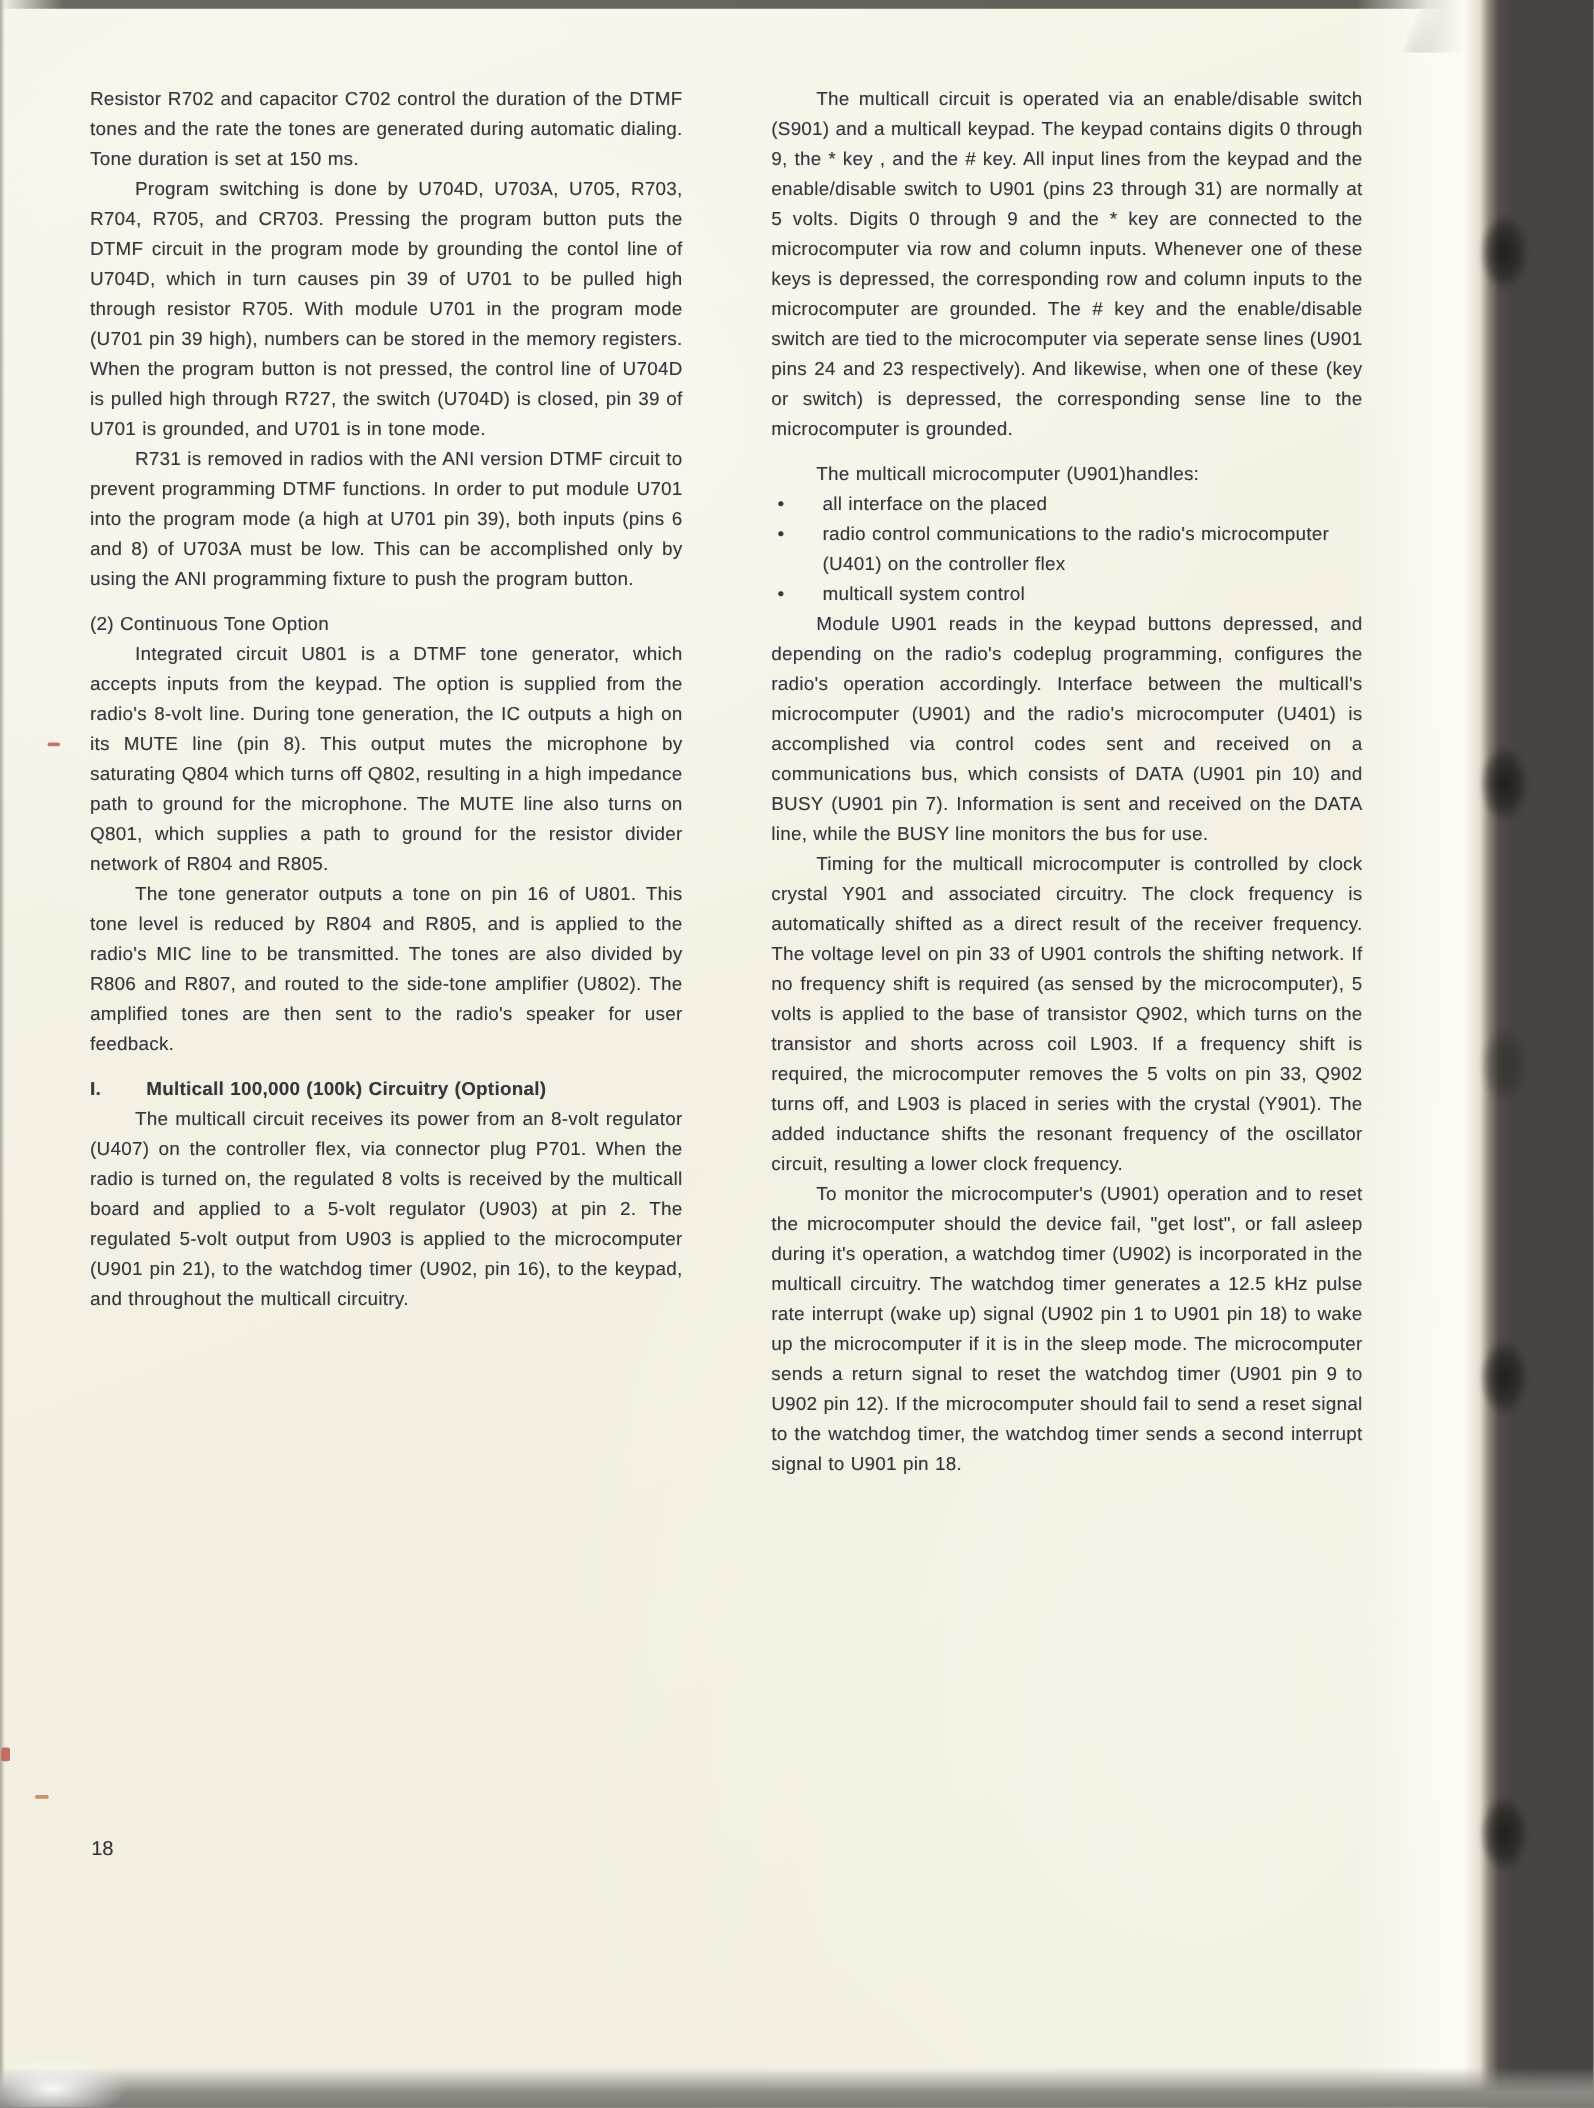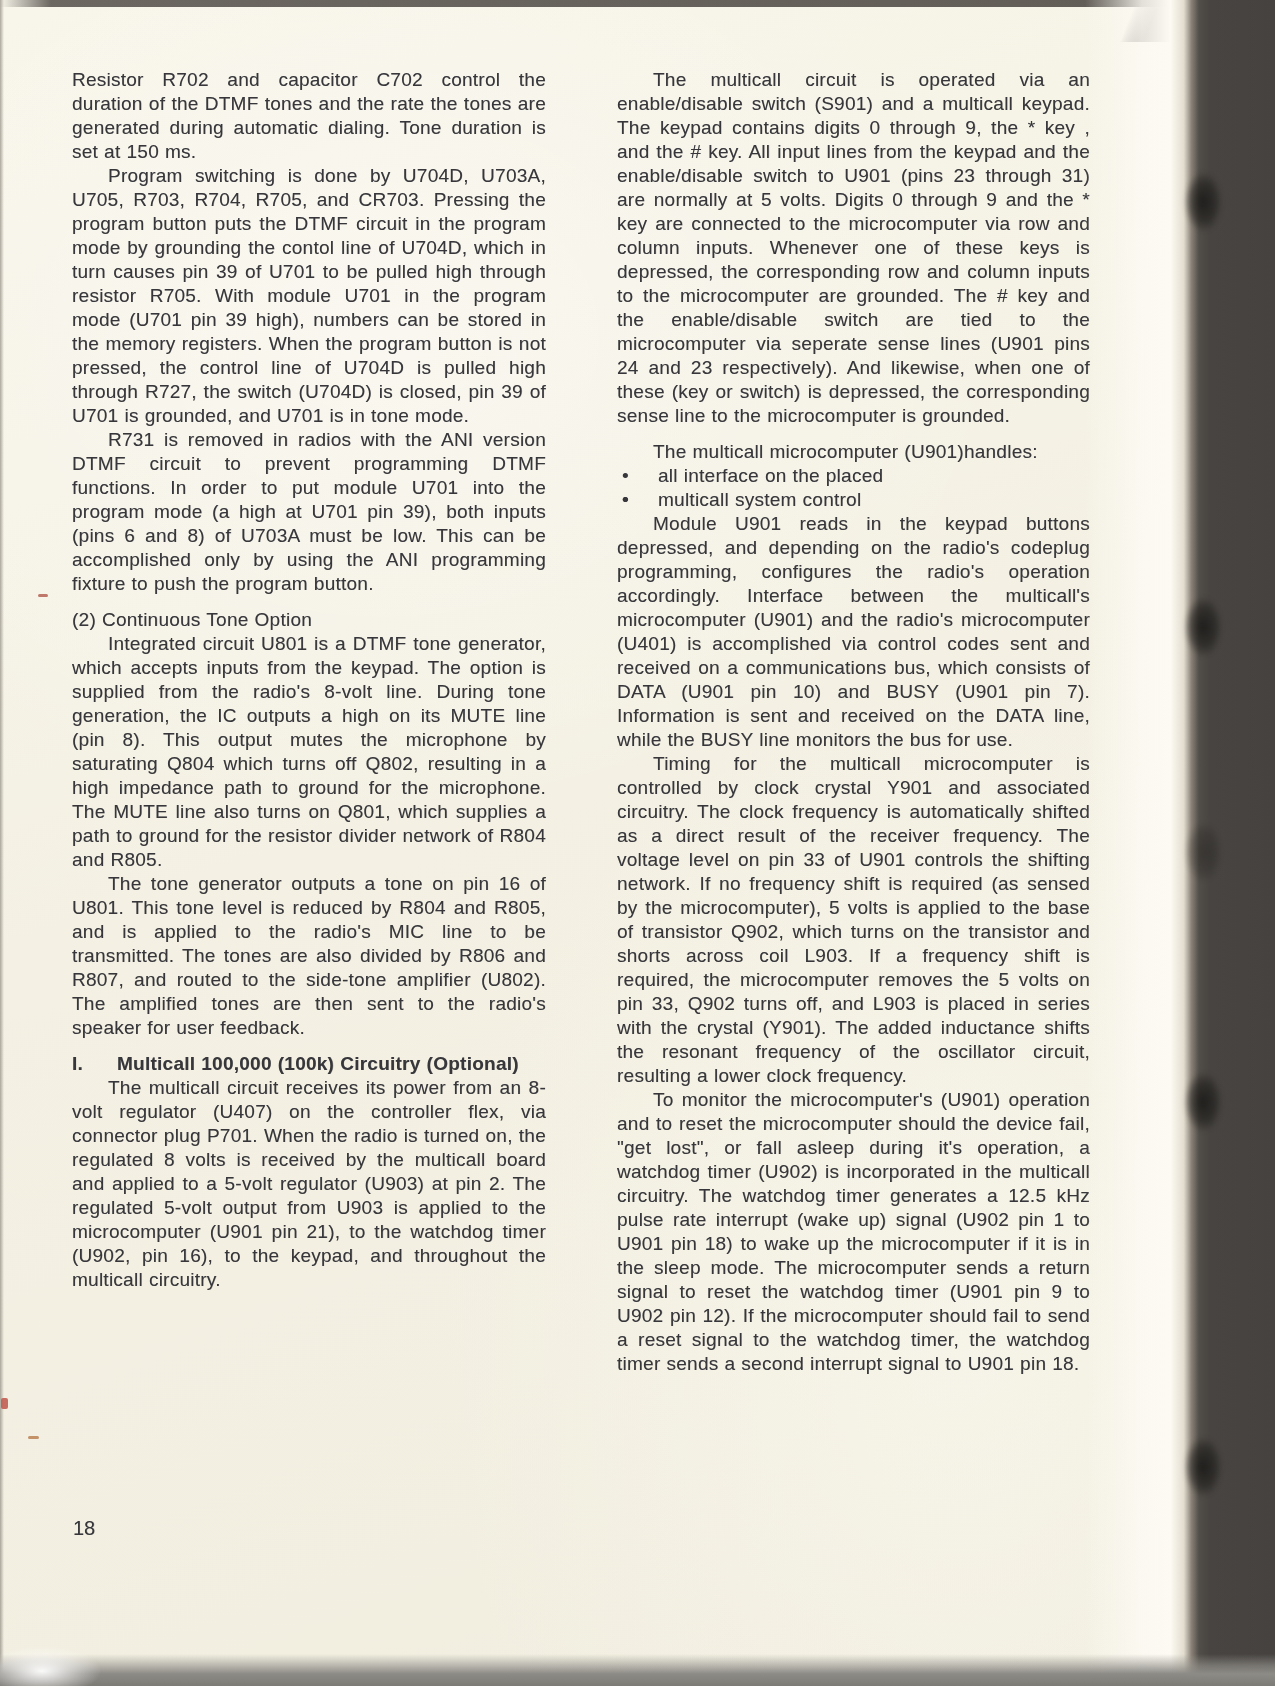--- a/index.html
+++ b/index.html
@@ -12,40 +12,40 @@
       radial-gradient(ellipse 900px 700px at 30% 20%, rgba(255,255,255,0.35), rgba(255,255,255,0) 70%),
       radial-gradient(ellipse 700px 900px at 75% 80%, rgba(250,247,238,0.5), rgba(250,247,238,0) 75%),
       linear-gradient(160deg, #f8f5ea 0%, #f4f1e4 45%, #f1eee0 100%);
     font-family: "Liberation Sans", "DejaVu Sans", sans-serif;
     color: #37373b;
   }
   .col {
     position: absolute;
     top: 68px;
     text-align: justify;
-    font-size: 19px;
+    font-size: 15px;
     line-height: 24px;
     letter-spacing: 0.25px;
     word-spacing: 0.5px;
     text-shadow: 0.3px 0.3px 0.6px rgba(55,55,60,0.35);
   }
   .col-left  { left: 72px;  width: 474px; }
   .col-right { left: 617px; width: 473px; }
   .col > * + * { margin-top: 12px; }
   .col p { margin: 0; text-indent: 36px; }
   .col p.no-indent { text-indent: 0; }
   .subheading { text-indent: 0; }
   .section-heading { font-weight: bold; display: flex; text-align: left; }
   .section-heading .numeral { width: 45px; flex: 0 0 45px; }
   .list-block p.list-intro { margin: 0; text-indent: 36px; }
   .bullet-item { position: relative; padding-left: 41px; margin: 0; text-align: left; }
   .bullet-item .marker { position: absolute; left: 5px; top: 0; }
   .page-number {
-    position: absolute; left: 73px; top: 1516px;
-    font-size: 20px; line-height: 24px;
+    position: absolute; left: 73px; top: 1468px;
+    font-size: 16px; line-height: 24px;
     text-shadow: 0.3px 0.3px 0.6px rgba(55,55,60,0.35);
   }
   
   .left-edge {
     position: absolute; left: 0; top: 0; width: 4px; height: 100%;
     background: linear-gradient(to right, rgba(110,105,95,0.55), rgba(110,105,95,0));
   }
   .top-edge {
     position: absolute; top: 0; left: 0; width: 100%; height: 7px;
     background: linear-gradient(to right,
@@ -116,20 +116,21 @@
   <div class="col col-right">
     <p>The multicall circuit is operated via an enable/disable switch (S901) and a multicall keypad. The keypad contains digits 0 through 9, the * key , and the # key. All input lines from the keypad and the enable/disable switch to U901 (pins 23 through 31) are normally at 5 volts. Digits 0 through 9 and the * key are connected to the microcomputer via row and column inputs. Whenever one of these keys is depressed, the corresponding row and column inputs to the microcomputer are grounded. The # key and the enable/disable switch are tied to the microcomputer via seperate sense lines (U901 pins 24 and 23 respectively). And likewise, when one of these (key or switch) is depressed, the corresponding sense line to the microcomputer is grounded.</p>
     <div class="list-block">
       <p class="list-intro">The multicall microcomputer (U901)handles:</p>
       <div class="bullet-item">
         <span class="marker">•</span>
         <span>all interface on the placed</span>
       </div>
       <div class="bullet-item">
         <span class="marker">•</span>
+        <span>radio control communications to the radio's microcomputer (U401) on the controller flex</span>
       </div>
       <div class="bullet-item">
         <span class="marker">•</span>
         <span>multicall system control</span>
       </div>
     </div>
     <p>Module U901 reads in the keypad buttons depressed, and depending on the radio's codeplug programming, configures the radio's operation accordingly. Interface between the multicall's microcomputer (U901) and the radio's microcomputer (U401) is accomplished via control codes sent and received on a communications bus, which consists of DATA (U901 pin 10) and BUSY (U901 pin 7). Information is sent and received on the DATA line, while the BUSY line monitors the bus for use.</p>
     <p>Timing for the multicall microcomputer is controlled by clock crystal Y901 and associated circuitry. The clock frequency is automatically shifted as a direct result of the receiver frequency. The voltage level on pin 33 of U901 controls the shifting network. If no frequency shift is required (as sensed by the microcomputer), 5 volts is applied to the base of transistor Q902, which turns on the transistor and shorts across coil L903. If a frequency shift is required, the microcomputer removes the 5 volts on pin 33, Q902 turns off, and L903 is placed in series with the crystal (Y901). The added inductance shifts the resonant frequency of the oscillator circuit, resulting a lower clock frequency.</p>
     <p>To monitor the microcomputer's (U901) operation and to reset the microcomputer should the device fail, "get lost", or fall asleep during it's operation, a watchdog timer (U902) is incorporated in the multicall circuitry. The watchdog timer generates a 12.5 kHz pulse rate interrupt (wake up) signal (U902 pin 1 to U901 pin 18) to wake up the microcomputer if it is in the sleep mode. The microcomputer sends a return signal to reset the watchdog timer (U901 pin 9 to U902 pin 12). If the microcomputer should fail to send a reset signal to the watchdog timer, the watchdog timer sends a second interrupt signal to U901 pin 18.</p>
   </div>

